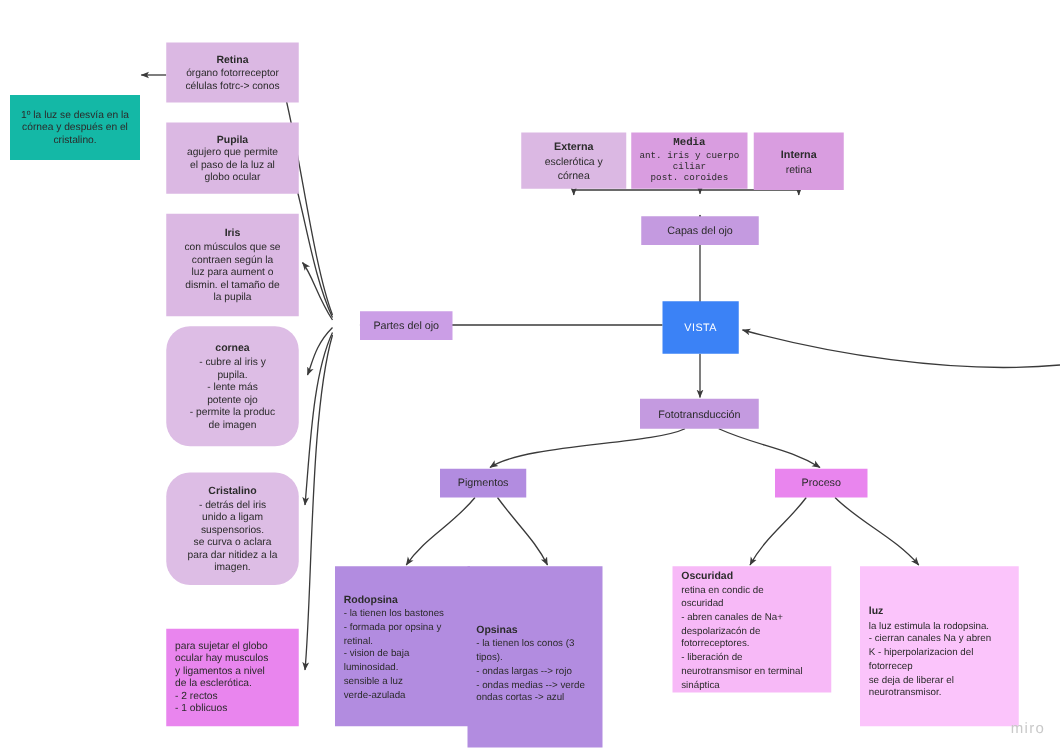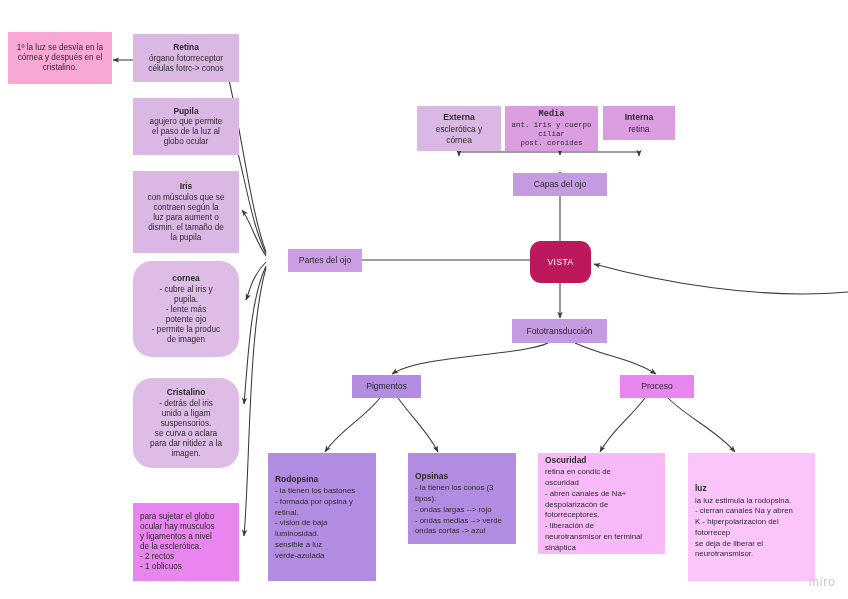--- a/index.html
+++ b/index.html
@@ -14,27 +14,27 @@
   .node{
     position:absolute;box-sizing:border-box;
     display:flex;flex-direction:column;align-items:center;justify-content:center;
     text-align:center;color:#2b2b2b;line-height:1.22;
     overflow:hidden;
   }
   .node .ttl{font-weight:bold;display:block;}
   .node .ln{display:block;}
 
   
-  .c-lilacpale{background:#f9a8d4;}
+  .c-lilacpale{background:#14b8a6;margin-top:44px;}
   .c-lilac{background:#dbb8e3;}
   .c-lilac2{background:#ddbde5;border-radius:19px;}
   .c-orchid{background:#d99de0;}
   .c-violet{background:#c49ae0;}
   .c-violetlt{background:#cb9ee6;}
-  .c-magenta{background:#be185d;color:#ffffff;border-radius:11px;}
+  .c-magenta{background:#3b82f6;color:#ffffff;}
   .c-pinkbright{background:#e985ee;}
   .c-pinkpale{background:#f7b9f7;}
   .c-pinklite{background:#fbc4fb;}
   .c-lavblue{background:#b28ce0;}
 
   
   .note{font-size:8.2px;padding:5px 6px;}
   .note .ttl{font-size:8.4px;margin-bottom:1px;}
 
   
@@ -164,21 +164,21 @@
     <span class="ln">esclerótica y</span>
     <span class="ln">córnea</span>
   </div>
 
   <div class="node layer c-orchid" style="left:505px;top:106px;width:93px;height:45px;font-family:Liberation Mono, monospace;">
     <span class="ttl">Media</span>
     <span class="ln" style="font-size:7.4px;">ant. iris y cuerpo ciliar</span>
     <span class="ln" style="font-size:7.4px;">post. coroides</span>
   </div>
 
-  <div class="node layer c-orchid" style="left:603px;top:106px;width:72px;height:34px;">
+  <div class="node layer c-orchid" style="left:603px;top:106px;width:72px;height:46px;">
     <span class="ttl">Interna</span>
     <span class="ln">retina</span>
   </div>
 
   <div class="node pill c-violet" style="left:513px;top:173px;width:94px;height:23px;">
     <span>Capas del ojo</span>
   </div>
 
   <div class="node pill c-violetlt" style="left:288px;top:249px;width:74px;height:23px;">
     <span>Partes del ojo</span>
@@ -204,21 +204,21 @@
     <span class="ttl">Rodopsina</span>
     <span class="ln">- la tienen los bastones</span>
     <span class="ln">- formada por opsina y</span>
     <span class="ln">retinal.</span>
     <span class="ln">- vision de baja</span>
     <span class="ln">luminosidad.</span>
     <span class="ln">  sensible a luz</span>
     <span class="ln">verde-azulada</span>
   </div>
 
-  <div class="node card c-lavblue" style="left:408px;top:453px;width:108px;height:91px;">
+  <div class="node card c-lavblue" style="left:374px;top:453px;width:108px;height:145px;">
     <span class="ttl" style="margin-top:10px;">Opsinas</span>
     <span class="ln">- la tienen los conos (3</span>
     <span class="ln">tipos).</span>
     <span class="ln">- ondas largas --&gt; rojo</span>
     <span class="ln">- ondas medias --&gt; verde</span>
     <span class="ln">  ondas cortas  -&gt; azul</span>
   </div>
 
   <div class="node card c-pinkpale" style="left:538px;top:453px;width:127px;height:101px;">
     <span class="ttl">Oscuridad</span>

